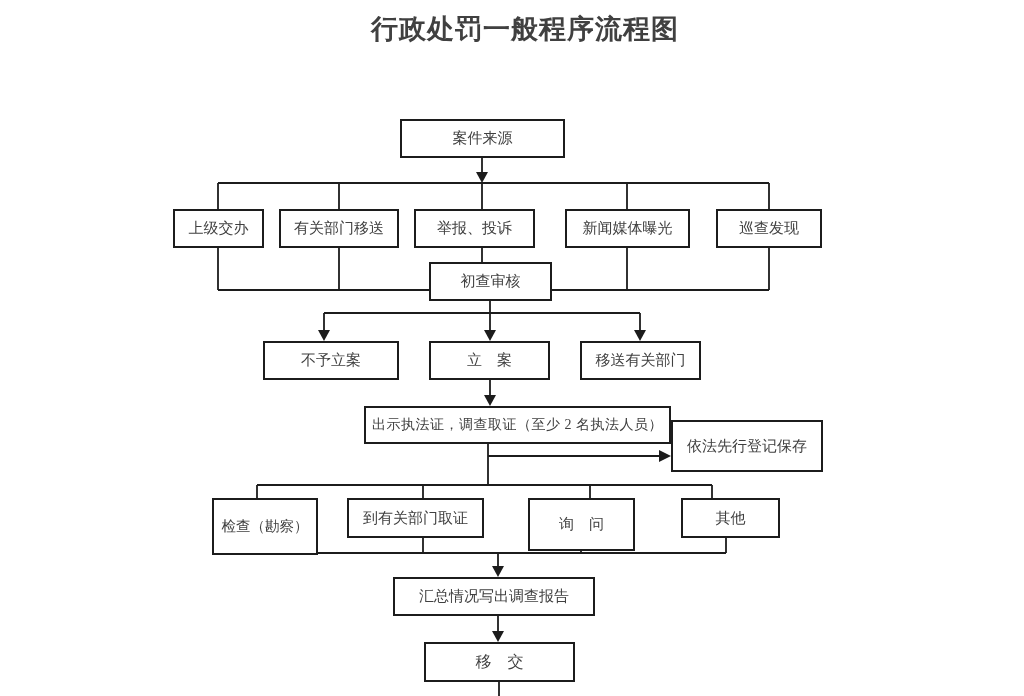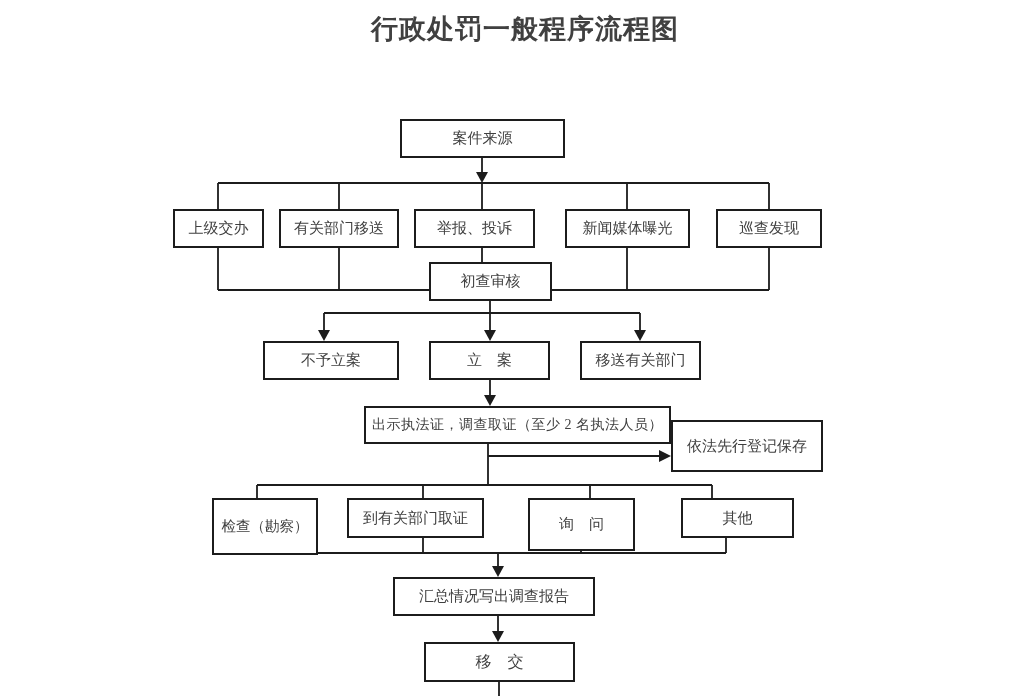--- a/index.html
+++ b/index.html
@@ -76,19 +76,19 @@
   <div class="flow-box" style="left:429px;top:341px;width:121px;height:39px;">立　案</div>
   <div class="flow-box" style="left:580px;top:341px;width:121px;height:39px;">移送有关部门</div>
 
   <div class="flow-box small-gap" style="left:338px;top:406px;width:307px;height:38px;font-size:14px;margin-left:26px;">出示执法证，调查取证（至少 2 名执法人员）</div>
 
   <div class="flow-box" style="left:671px;top:420px;width:152px;height:52px;font-family:Liberation Serif, serif;">依法先行登记保存</div>
 
   <div class="flow-box" style="left:212px;top:498px;width:106px;height:57px;font-size:14.5px;">检查（勘察）</div>
   <div class="flow-box" style="left:347px;top:498px;width:137px;height:40px;">到有关部门取证</div>
   <div class="flow-box" style="left:528px;top:498px;width:107px;height:53px;">询　问</div>
-  <div class="flow-box" style="left:681px;top:498px;width:113px;height:40px;">其他</div>
+  <div class="flow-box" style="left:681px;top:498px;width:99px;height:40px;">其他</div>
 
   <div class="flow-box" style="left:393px;top:577px;width:202px;height:39px;">汇总情况写出调查报告</div>
 
   <div class="flow-box" style="left:424px;top:642px;width:151px;height:40px;font-size:16px;">移　交</div>
 
 </div>
 
 </body></html>

